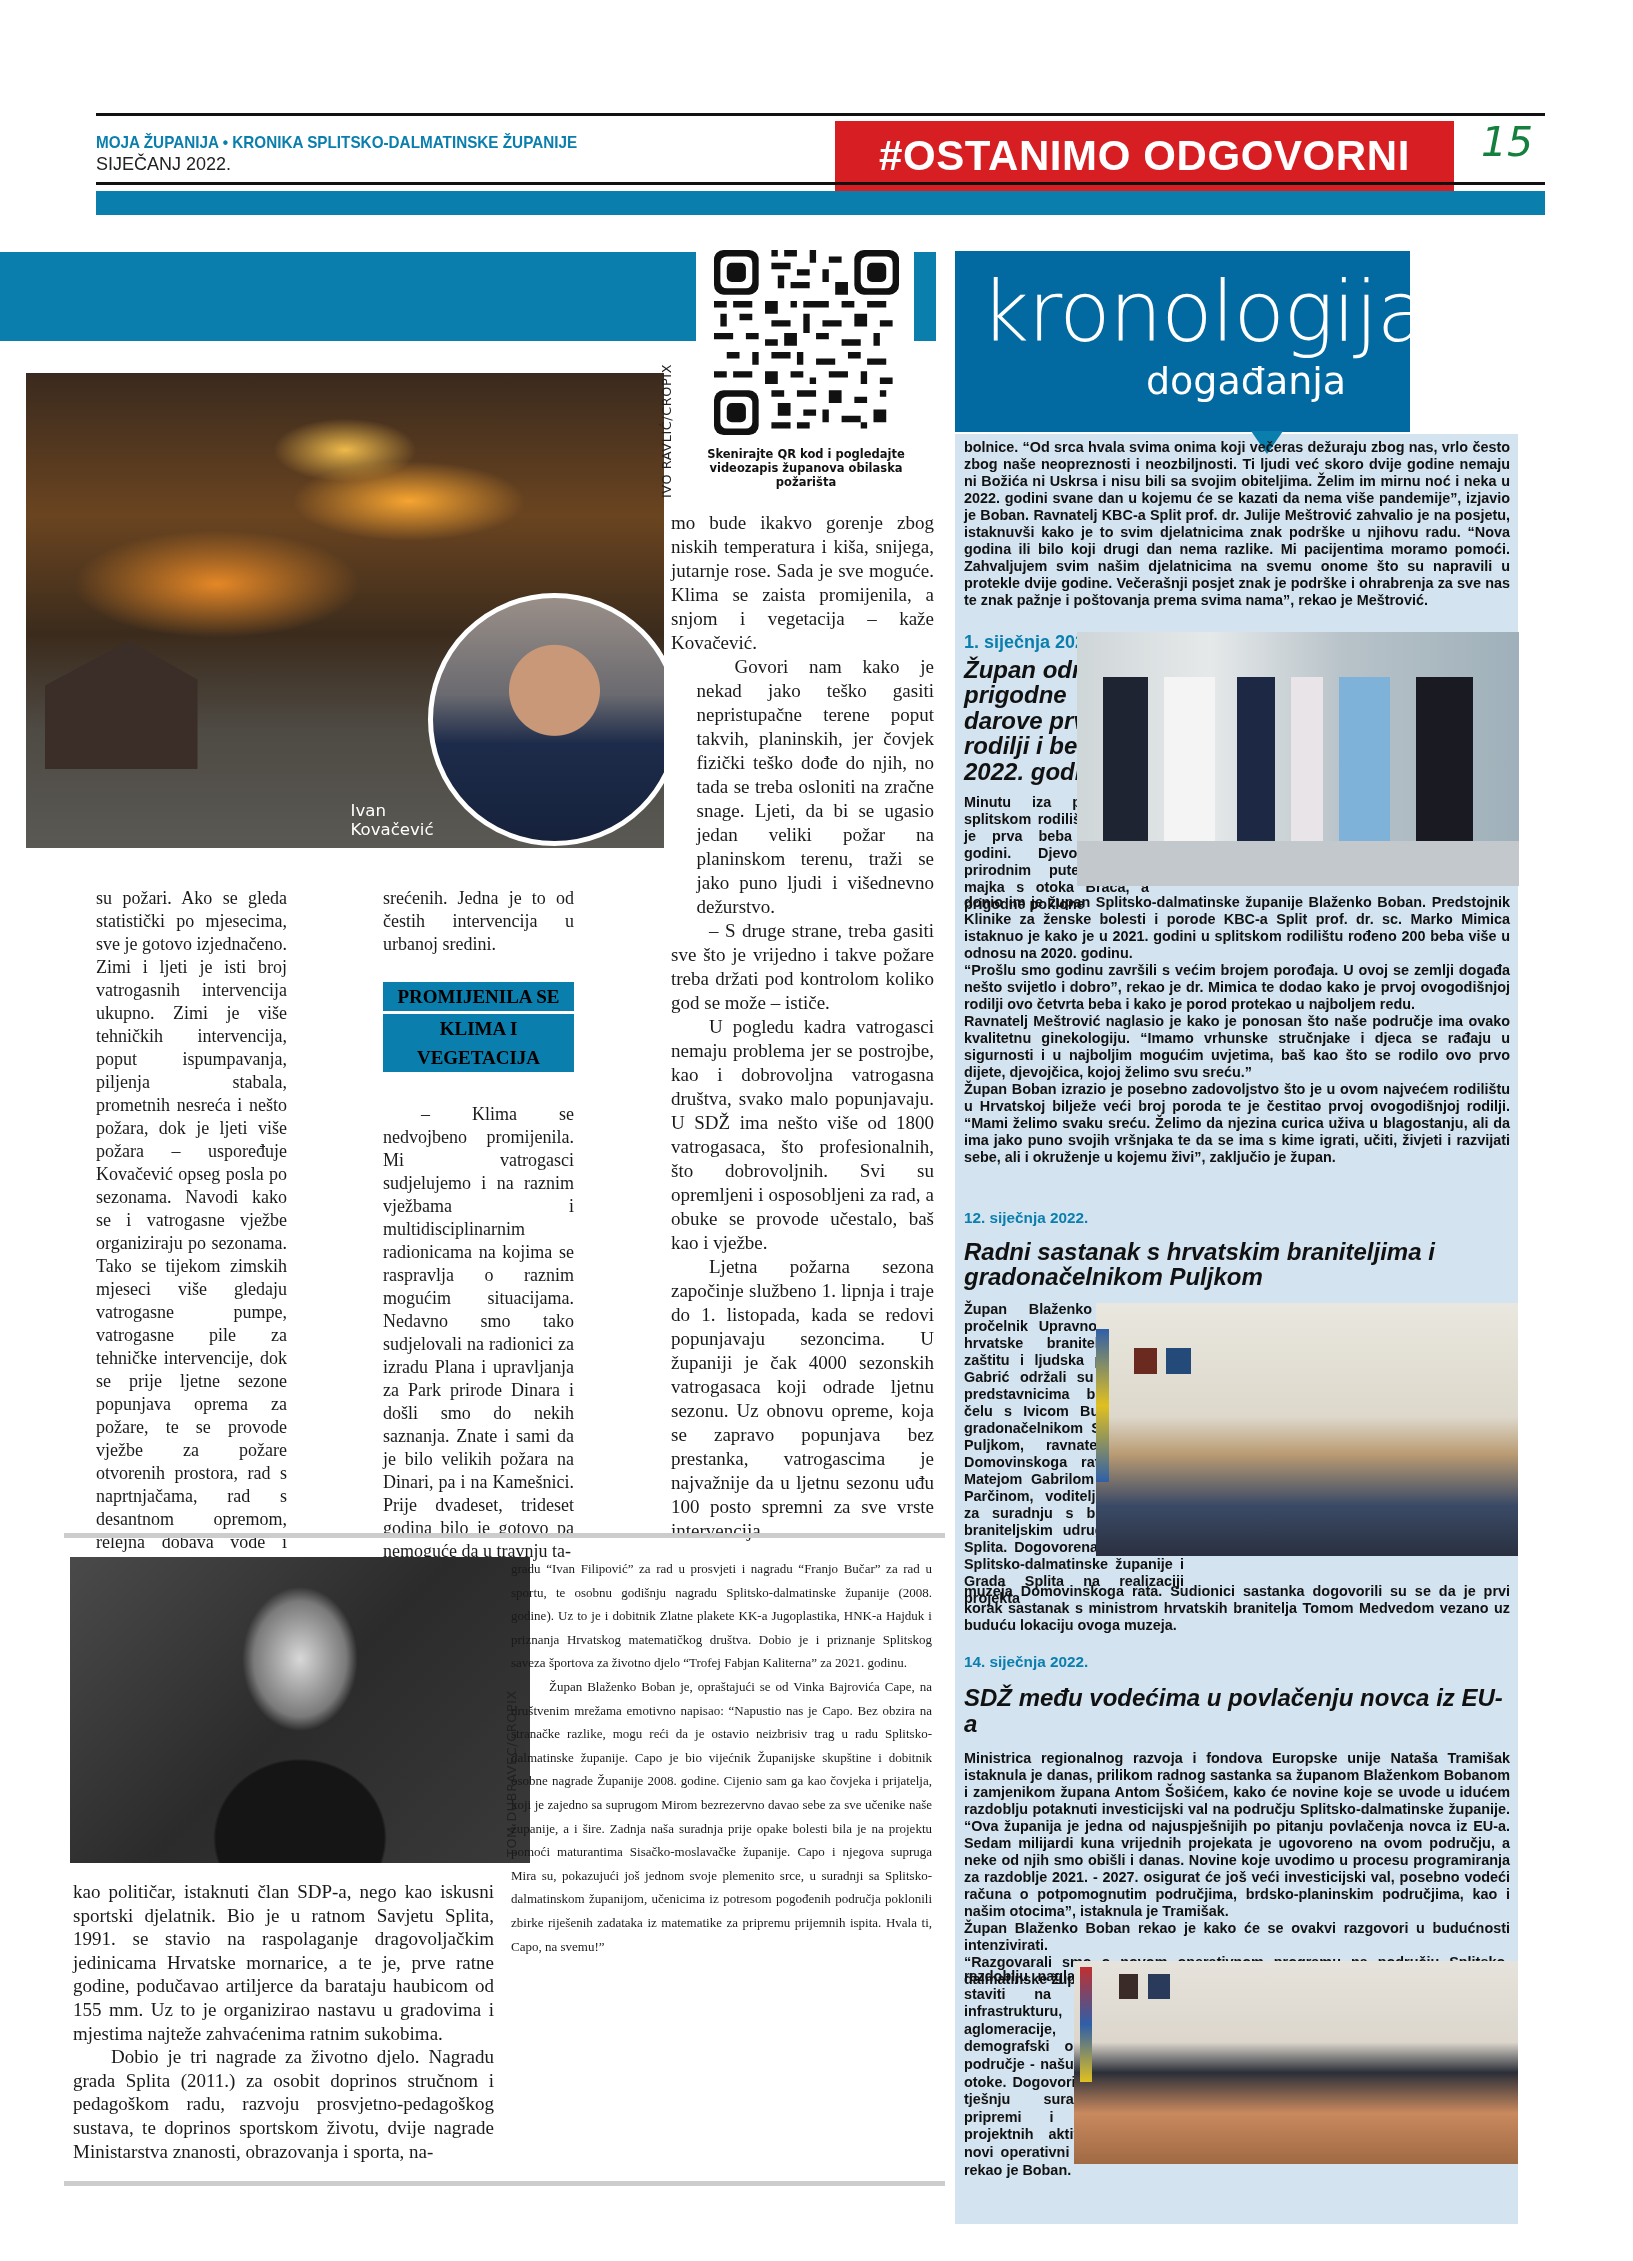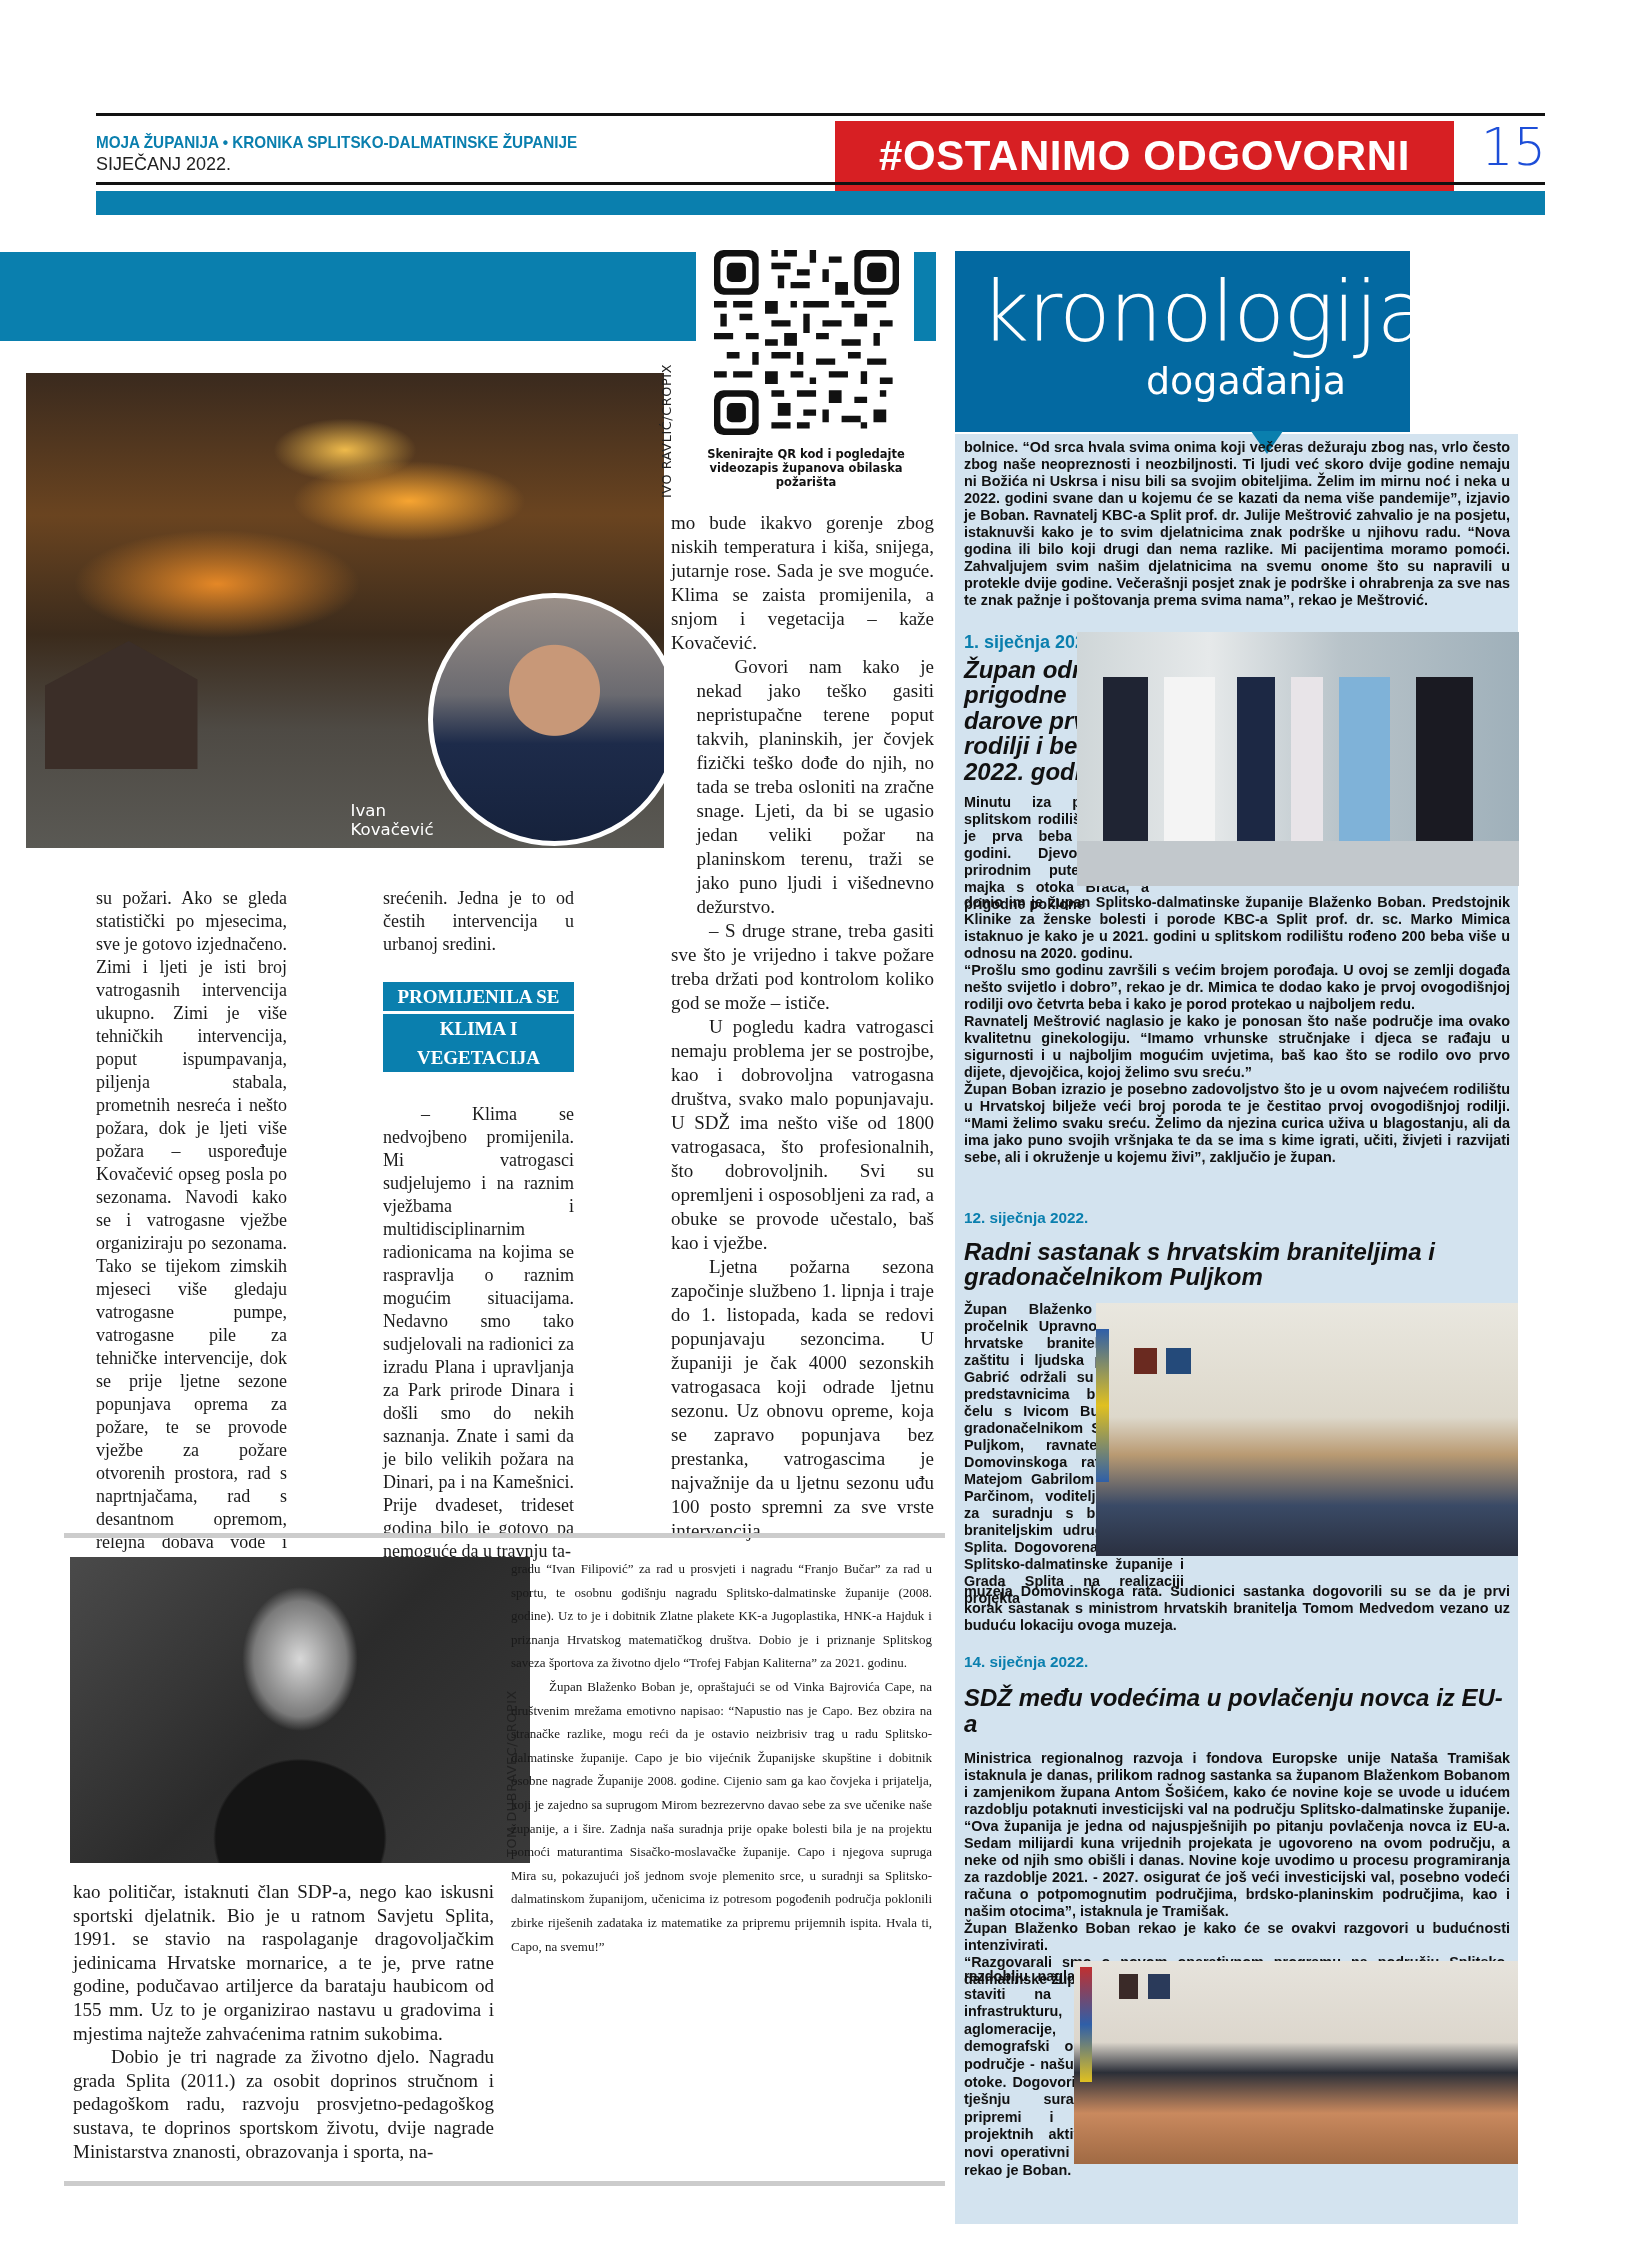--- a/index.html
+++ b/index.html
@@ -2,34 +2,34 @@
 <html style="font-size:10.2px"><head>
 <meta charset="utf-8">
 <style>
   html,body{margin:0;padding:0;background:#fff;}
   body{width:1633px;height:2261px;position:relative;overflow:hidden;font-family:"Liberation Sans",sans-serif;color:#111;}
   .abs{position:absolute;}
   .rule{position:absolute;left:96px;width:1449px;background:#111;}
   .kicker{font-family:"Liberation Sans",sans-serif;font-weight:bold;color:#0a7fae;font-size:16.6px;letter-spacing:0px;transform:scaleX(.92);transform-origin:left;}
   .date-top{font-size:18px;color:#222;}
   .badge{background:#d71f23;color:#fff;font-family:"Liberation Sans",sans-serif;font-weight:bold;font-size:42px;line-height:70px;padding:0 10.2px;letter-spacing:0.6px;transform-origin:left;}
-  .pagenum{font-size:51px;font-weight:300;color:#1d4ed8;font-family:"DejaVu Sans",sans-serif;}
+  .pagenum{font-size:41px;font-weight:300;color:#15803d;font-family:"DejaVu Sans",sans-serif;font-style:italic;}
   .blue{background:#0a7fae;}
   .serif{font-family:"Liberation Serif",serif;font-size:19px;line-height:24px;color:#1a1a1a;text-align:justify;hyphens:manual;}
   .serif p{margin:0;text-indent:0;}
   .serif p.ind{text-indent:38px;}
   .sans{font-family:"Liberation Sans",sans-serif;font-size:14px;line-height:17px;color:#111;text-align:justify;}
   .sans p{margin:0;}
   .photo{position:absolute;overflow:hidden;}
   .credit{position:absolute;font-size:12.8px;font-family:"DejaVu Sans",sans-serif;color:#222;transform:rotate(-90deg);transform-origin:left top;white-space:nowrap;letter-spacing:0.6px;}
   .sidebar{position:absolute;left:955px;top:434px;width:563px;height:1790px;background:#d3e3ef;}
   .kron-head{position:absolute;left:955px;top:251px;width:455px;height:181px;background:#0369a1;color:#fff;}
   .evdate{font-weight:bold;color:#0a7fae;font-size:18px;}
   .evtitle{font-weight:bold;font-style:italic;color:#111;font-size:24px;line-height:25.5px;}
-  .subhead{background:#0a7fae;color:#ffffff;font-weight:bold;text-align:center;font-size:19px;line-height:29px;}
+  .subhead{background:#0a7fae;color:#000000;font-weight:bold;text-align:center;font-size:19px;line-height:29px;}
   .qr{position:absolute;background:#fff;}
 </style>
 </head>
 <body>
 
 <div class="rule" style="top:113px;height:3.2px;"></div>
 <div class="abs kicker" style="left:96px;top:133px;">MOJA ŽUPANIJA • KRONIKA SPLITSKO-DALMATINSKE ŽUPANIJE</div>
 <div class="abs date-top" style="left:96px;top:154px;">SIJEČANJ 2022.</div>
 <div class="abs badge" style="left:835px;top:121px;width:619px;height:70px;box-sizing:border-box;text-align:center;">#OSTANIMO ODGOVORNI</div>
 <div class="abs pagenum" style="left:1481px;top:118px;">15</div>

